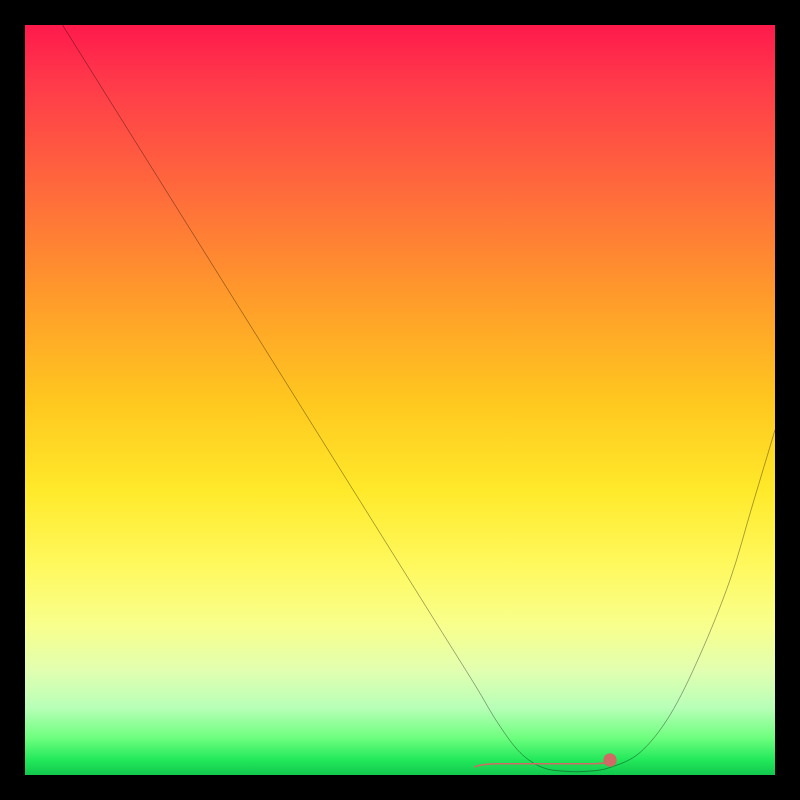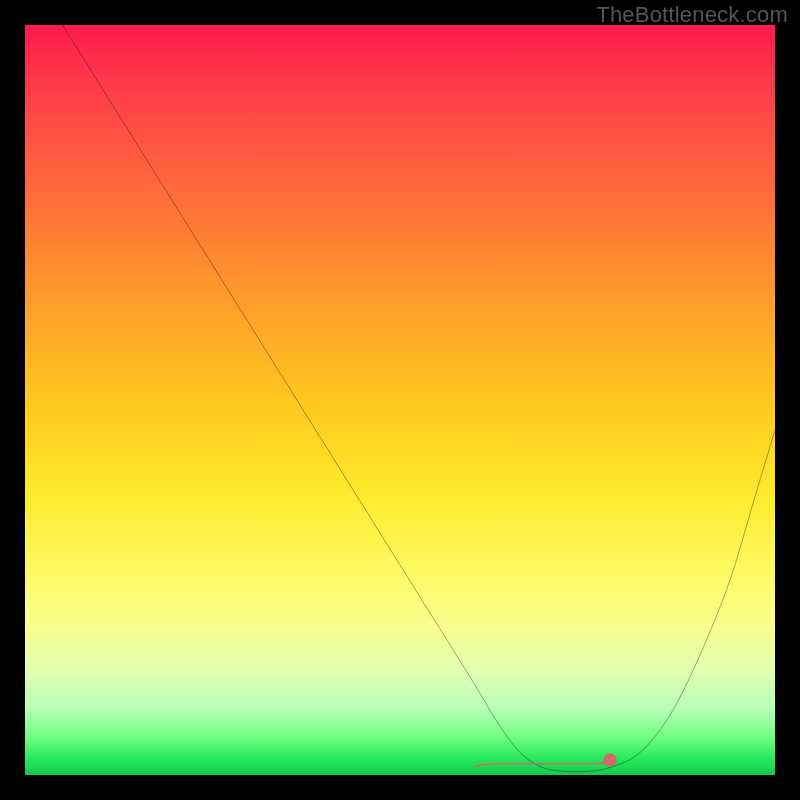--- a/index.html
+++ b/index.html
@@ -78,14 +78,13 @@
     <svg class="curve-svg" viewBox="0 0 100 100" preserveAspectRatio="none">
       <path id="curve-path" fill="none" stroke="#000" stroke-width="0.35" vector-effect="non-scaling-stroke" stroke-linecap="round" stroke-linejoin="round" d="M 0 -8 C 0.8333333333333334 -6.666666666666667, 3.333333333333333 -2.6666666666666665, 5 0 C 6.666666666666667 2.6666666666666665, 8.333333333333334 5.333333333333334, 10 8 C 11.666666666666666 10.666666666666666, 13.333333333333334 13.333333333333334, 15 16 C 16.666666666666668 18.666666666666668, 18.333333333333332 21.333333333333332, 20 24 C 21.666666666666668 26.666666666666668, 23.333333333333332 29.333333333333332, 25 32 C 26.666666666666668 34.666666666666664, 28.333333333333332 37.333333333333336, 30 40 C 31.666666666666668 42.666666666666664, 33.333333333333336 45.333333333333336, 35 48 C 36.666666666666664 50.666666666666664, 38.333333333333336 53.333333333333336, 40 56 C 41.666666666666664 58.666666666666664, 43.333333333333336 61.333333333333336, 45 64 C 46.666666666666664 66.66666666666667, 48.333333333333336 69.33333333333333, 50 72 C 51.666666666666664 74.66666666666667, 53.333333333333336 77.33333333333333, 55 80 C 56.666666666666664 82.66666666666667, 58.666666666666664 85.83333333333333, 60 88 C 61.333333333333336 90.16666666666667, 62 91.5, 63 93 C 64 94.5, 65 96, 66 97 C 67 98, 68 98.58333333333333, 69 99 C 70 99.41666666666667, 71 99.41666666666667, 72 99.5 C 73 99.58333333333333, 74 99.58333333333333, 75 99.5 C 76 99.41666666666667, 76.83333333333333 99.41666666666667, 78 99 C 79.16666666666667 98.58333333333333, 80.66666666666667 98.16666666666667, 82 97 C 83.33333333333333 95.83333333333333, 84.66666666666667 94.16666666666667, 86 92 C 87.33333333333333 89.83333333333333, 88.66666666666667 87, 90 84 C 91.33333333333333 81, 92.83333333333333 77.33333333333333, 94 74 C 95.16666666666667 70.66666666666667, 96 67.33333333333333, 97 64 C 98 60.666666666666664, 99.5 55.666666666666664, 100 54"></path>
     </svg>
 
     <svg class="flat-svg" viewBox="0 0 100 100" preserveAspectRatio="none">
       <path id="flat-path" fill="none" stroke="#d06a64" stroke-width="1.6" vector-effect="non-scaling-stroke" stroke-linecap="round" stroke-linejoin="round" d="M 60 98.9 Q 61 98.5 63 98.5 L 75 98.5 Q 77 98.5 78 98.3"></path>
       <circle id="flat-dot" r="0.9" fill="#d06a64" cx="78" cy="98"></circle>
     </svg>
   </div>
 
-  <div class="watermark">TheBottleneck.com</div>
 </div>
 
 </body></html>

